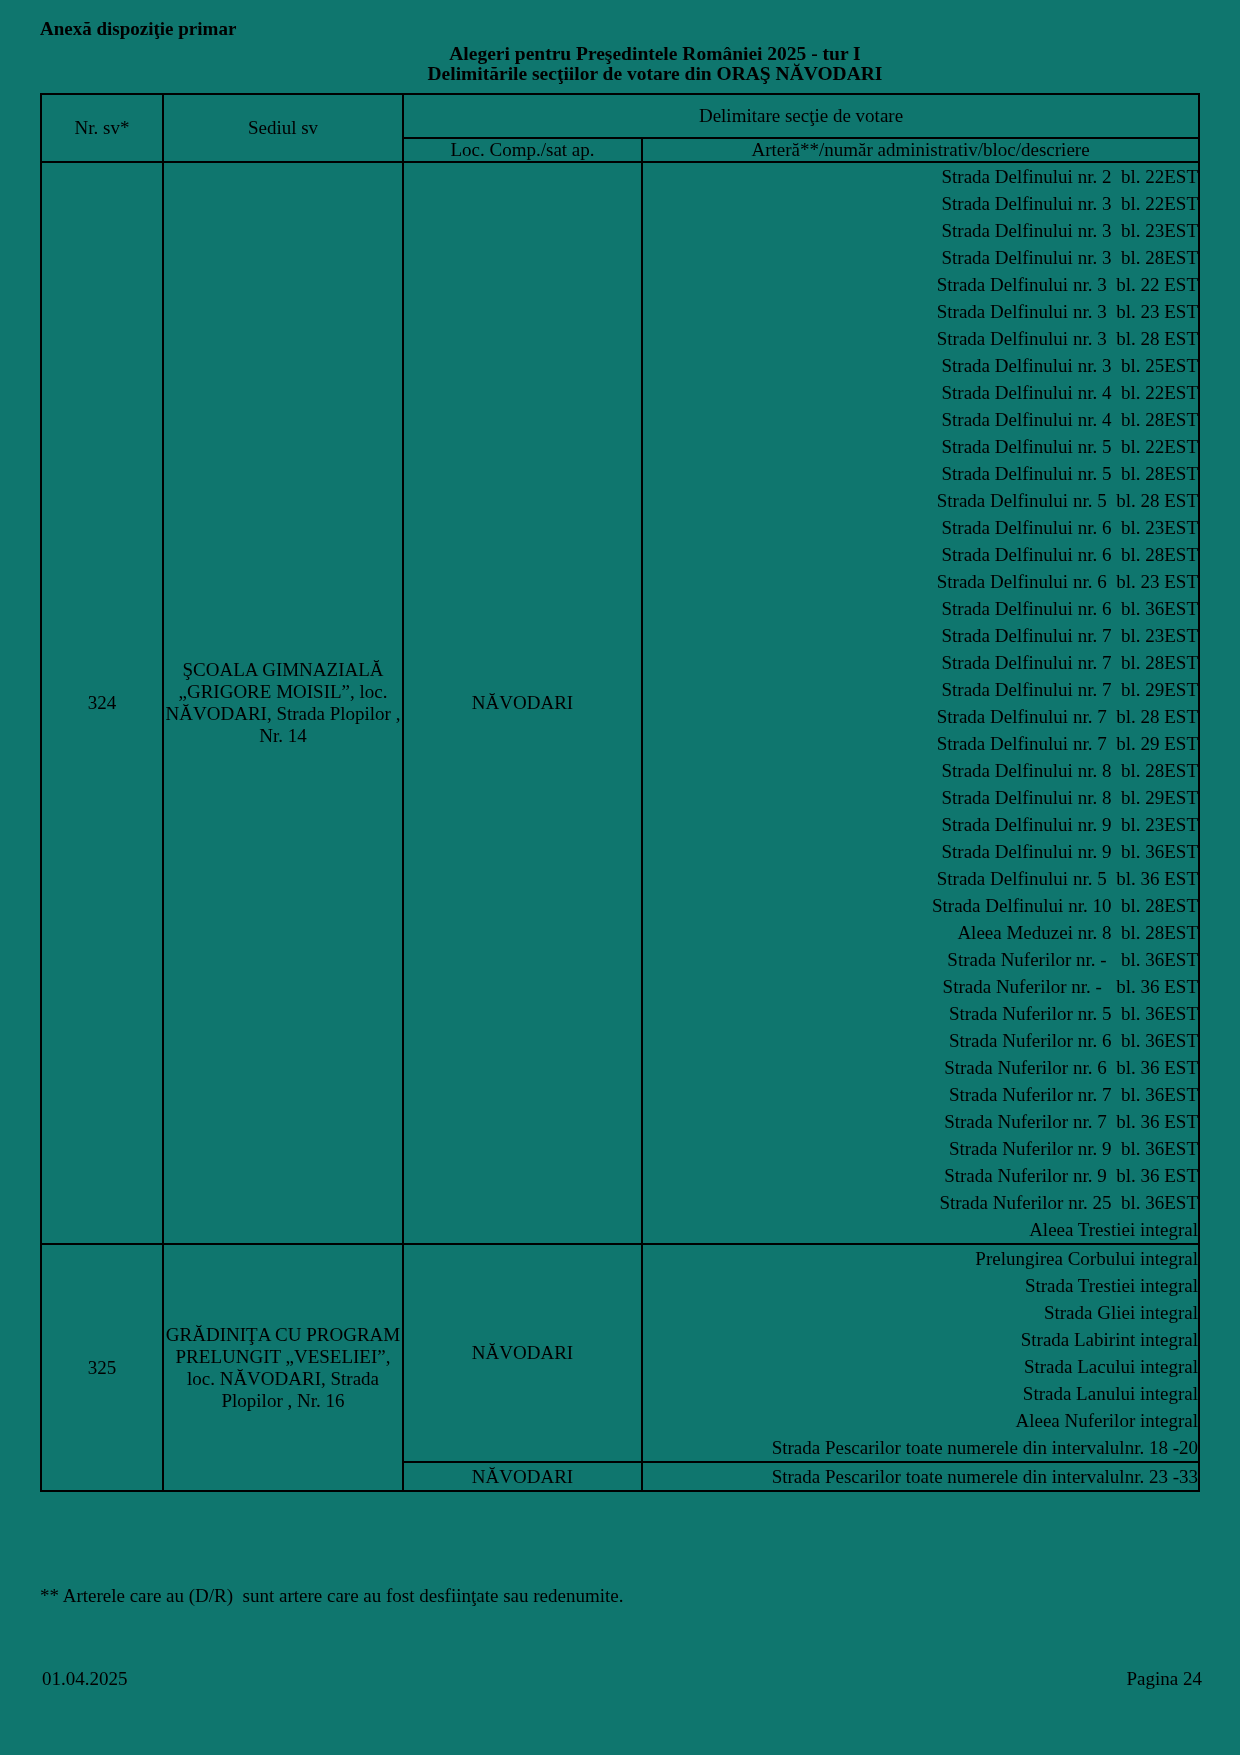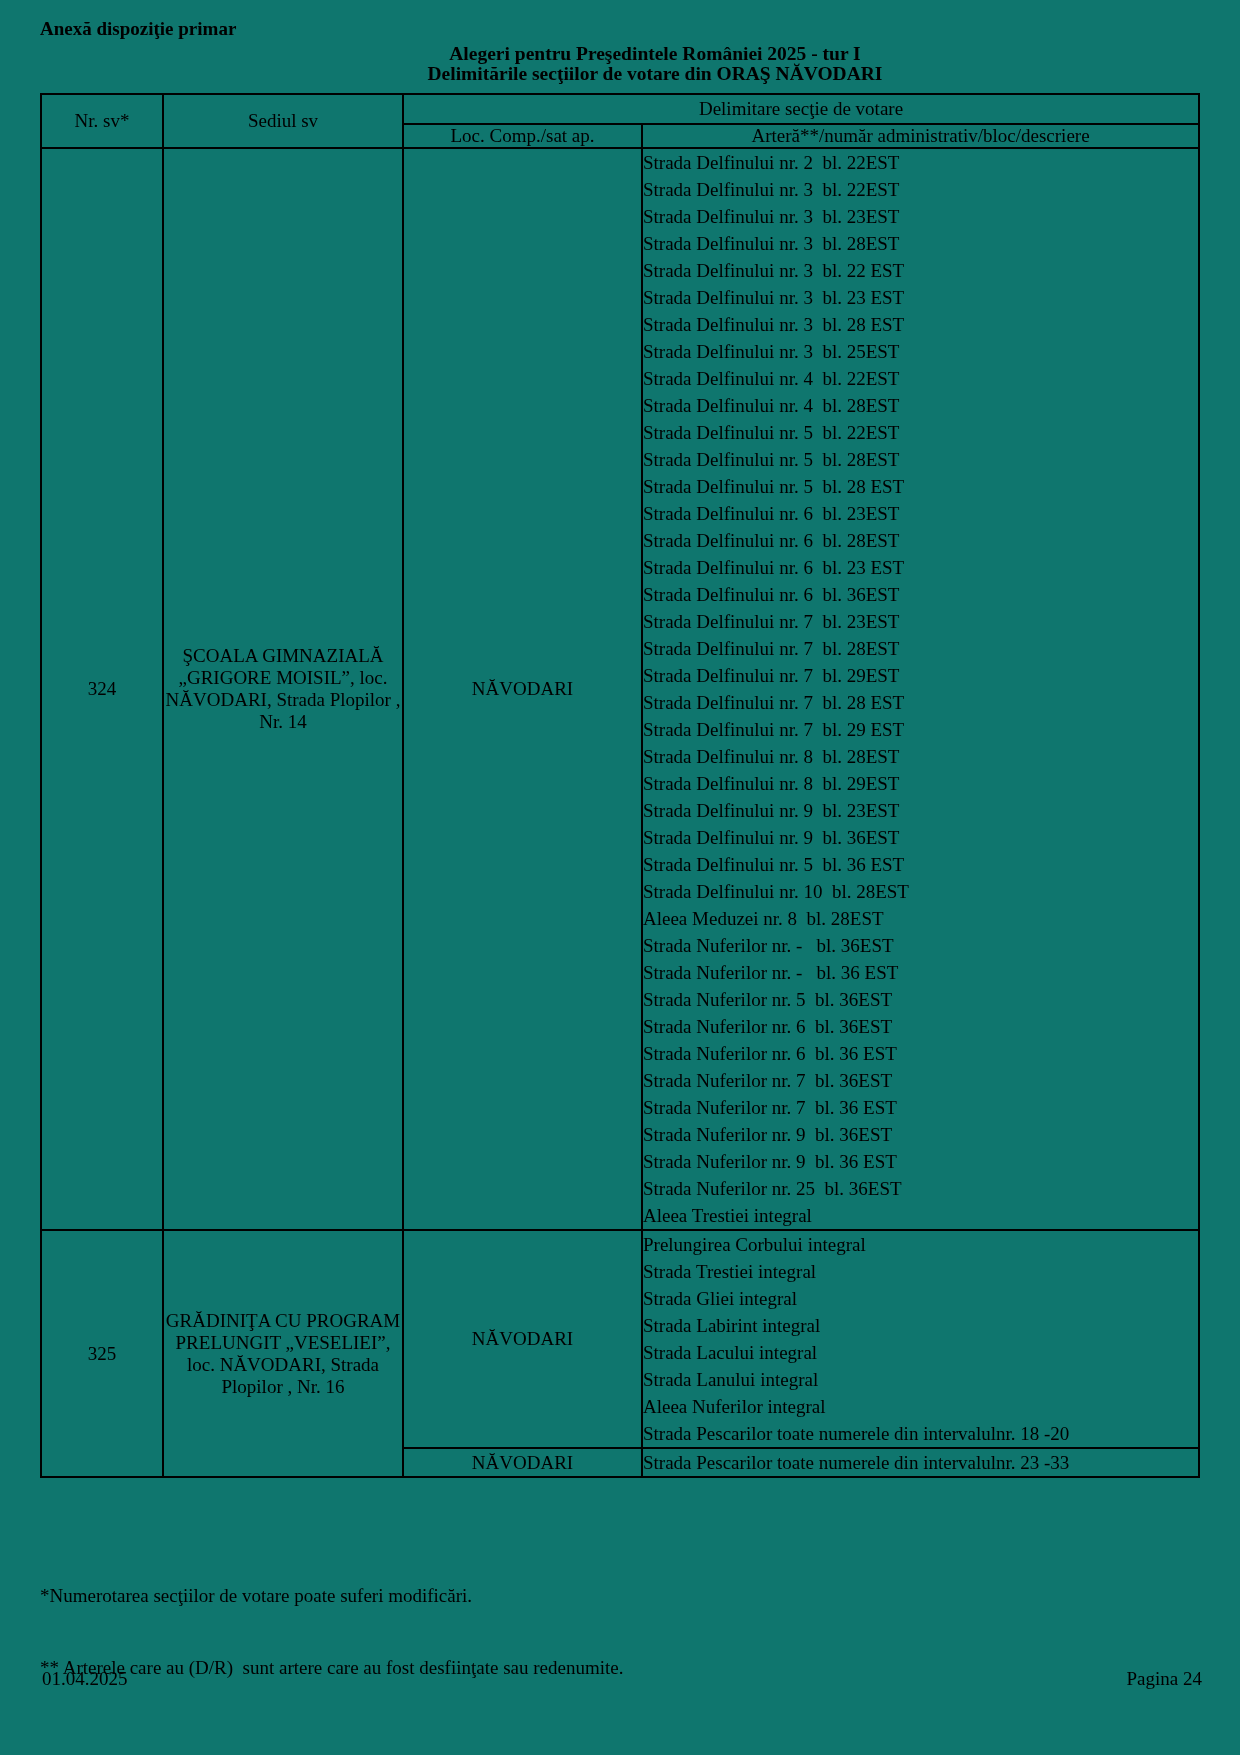--- a/index.html
+++ b/index.html
@@ -48,23 +48,24 @@
   td.c-nr{ text-align:center; vertical-align:middle; }
   td.c-sediul{
     text-align:center; vertical-align:middle;
     padding:2px 10px; line-height:22px;
   }
   td.c-loc{ text-align:center; vertical-align:middle; }
   td.c-streets{
     vertical-align:top;
     padding:6px 8px 6px 10px;
     line-height:27px;
+    text-align:right;
   }
   td.c-streets .street-line{ white-space:pre-wrap; }
-  .h-row1{ height:30px; }
+  .h-row1{ height:44px; }
   .h-row2{ height:18px;margin-left:23px; }
   .footnotes{
     position:absolute;
     left:40px; top:1536px;
     font-size:19px;
     line-height:24px;
     white-space:pre-wrap;
   }
   .footer-date{
     position:absolute;
@@ -174,20 +175,19 @@
         <tr>
           <td class="c-loc">NĂVODARI</td>
           <td class="c-streets">
             <div class="street-line">Strada Pescarilor toate numerele din intervalulnr. 23 -33</div>
           </td>
         </tr>
       </tbody>
   </table>
 
   <div class="footnotes">
-    <div>*Numerotarea secţiilor de votare poate suferi modificări.</div>
     <div>** Arterele care au (D/R)  sunt artere care au fost desfiinţate sau redenumite.</div>
   </div>
 
   <div class="footer-date">01.04.2025</div>
   <div class="page-number">Pagina 24</div>
 
 </div>
 
 </body></html>

